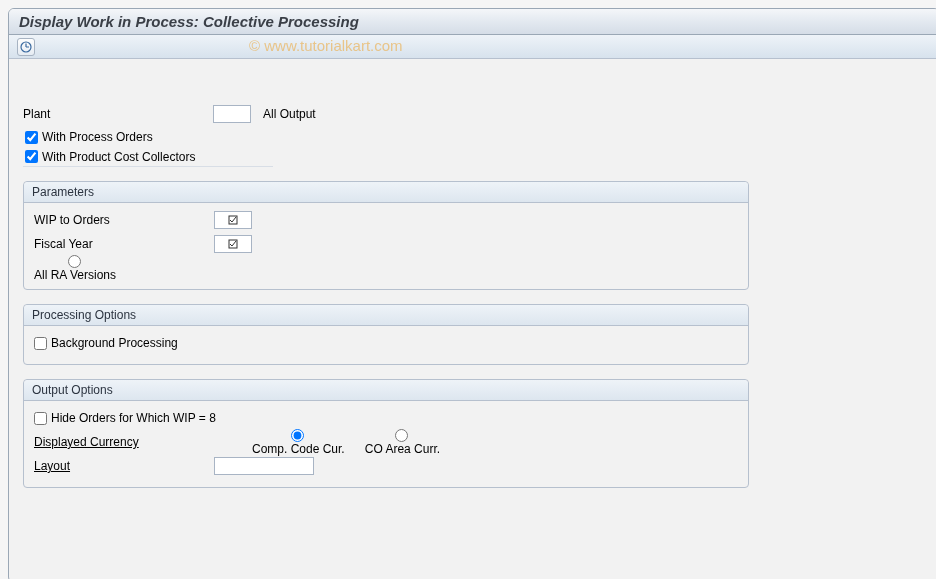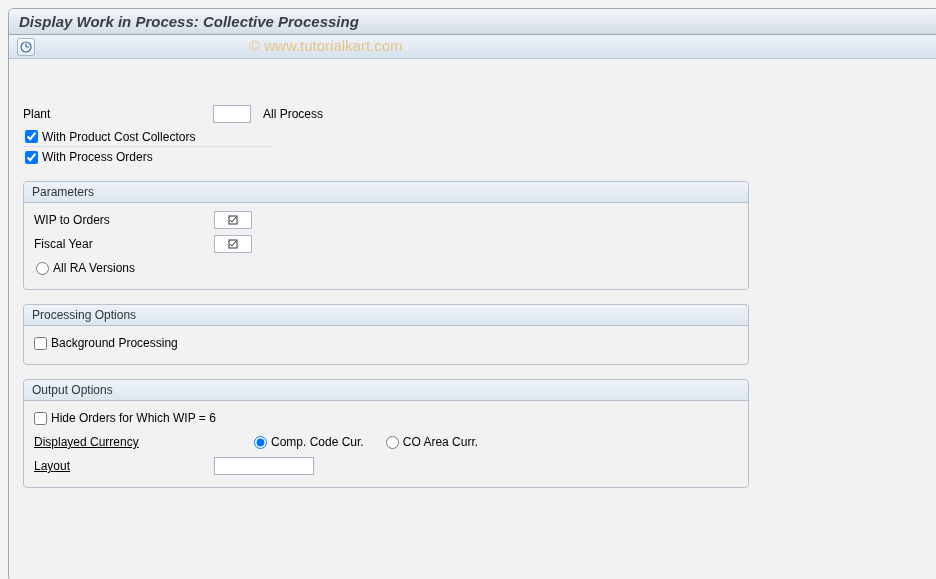--- a/index.html
+++ b/index.html
@@ -124,20 +124,21 @@
       position: absolute;
       left: 50%;
       top: 50%;
       transform: translate(-50%, -50%);
       pointer-events: none;
     }
     .radio-inline {
       display: inline-flex;
       align-items: center;
       margin-right: 20px;
+      flex-direction: column;
     }
     .radio-row-label { width: 218px; display:inline-block;text-decoration:underline; }
     .field-label { width: 180px; display:inline-block; }
   </style>
 </head>
 <body>
 
 <div class="window">
   <div class="title-bar">
     <h1>Display Work in Process: Collective Processing</h1>
@@ -151,30 +152,30 @@
       </svg>
     </div>
     <div class="watermark">© www.tutorialkart.com</div>
   </div>
 
   <div class="content">
 
     <div class="row">
       <span class="label-col">Plant</span>
       <input class="sap-input small" value="" style="">
-      <span class="after-text">All Process</span>
-    </div>
-
+      <span class="after-text">All Output</span>
+    </div>
+
+    <div class="chk-row last">
+      <input type="checkbox" checked="" style="">
+      <span>With Process Orders</span>
+    </div>
     <div class="chk-row">
       <input type="checkbox" checked="" style="">
       <span>With Product Cost Collectors</span>
-    </div>
-    <div class="chk-row last">
-      <input type="checkbox" checked="" style="">
-      <span>With Process Orders</span>
     </div>
 
     <div class="group">
       <div class="group-title">Parameters</div>
       <div class="group-body">
         <div class="row">
           <span class="field-label">WIP to Orders</span>
           <span class="req-indicator">
             <input class="sap-input req" value="" style="">
             <svg width="10" height="10" viewBox="0 0 10 10">
@@ -210,21 +211,21 @@
           <span style="margin-left:4px">Background Processing</span>
         </div>
       </div>
     </div>
 
     <div class="group">
       <div class="group-title">Output Options</div>
       <div class="group-body">
         <div class="row">
           <input type="checkbox" style="">
-          <span style="margin-left:4px">Hide Orders for Which WIP = 6</span>
+          <span style="margin-left:4px">Hide Orders for Which WIP = 8</span>
         </div>
         <div class="row">
           <span class="radio-row-label">Displayed Currency</span>
           <label class="radio-inline">
             <input type="radio" name="curr" checked="" style="">
             <span>Comp. Code Cur.</span>
           </label>
           <label class="radio-inline">
             <input type="radio" name="curr" style="">
             <span>CO Area Curr.</span>

